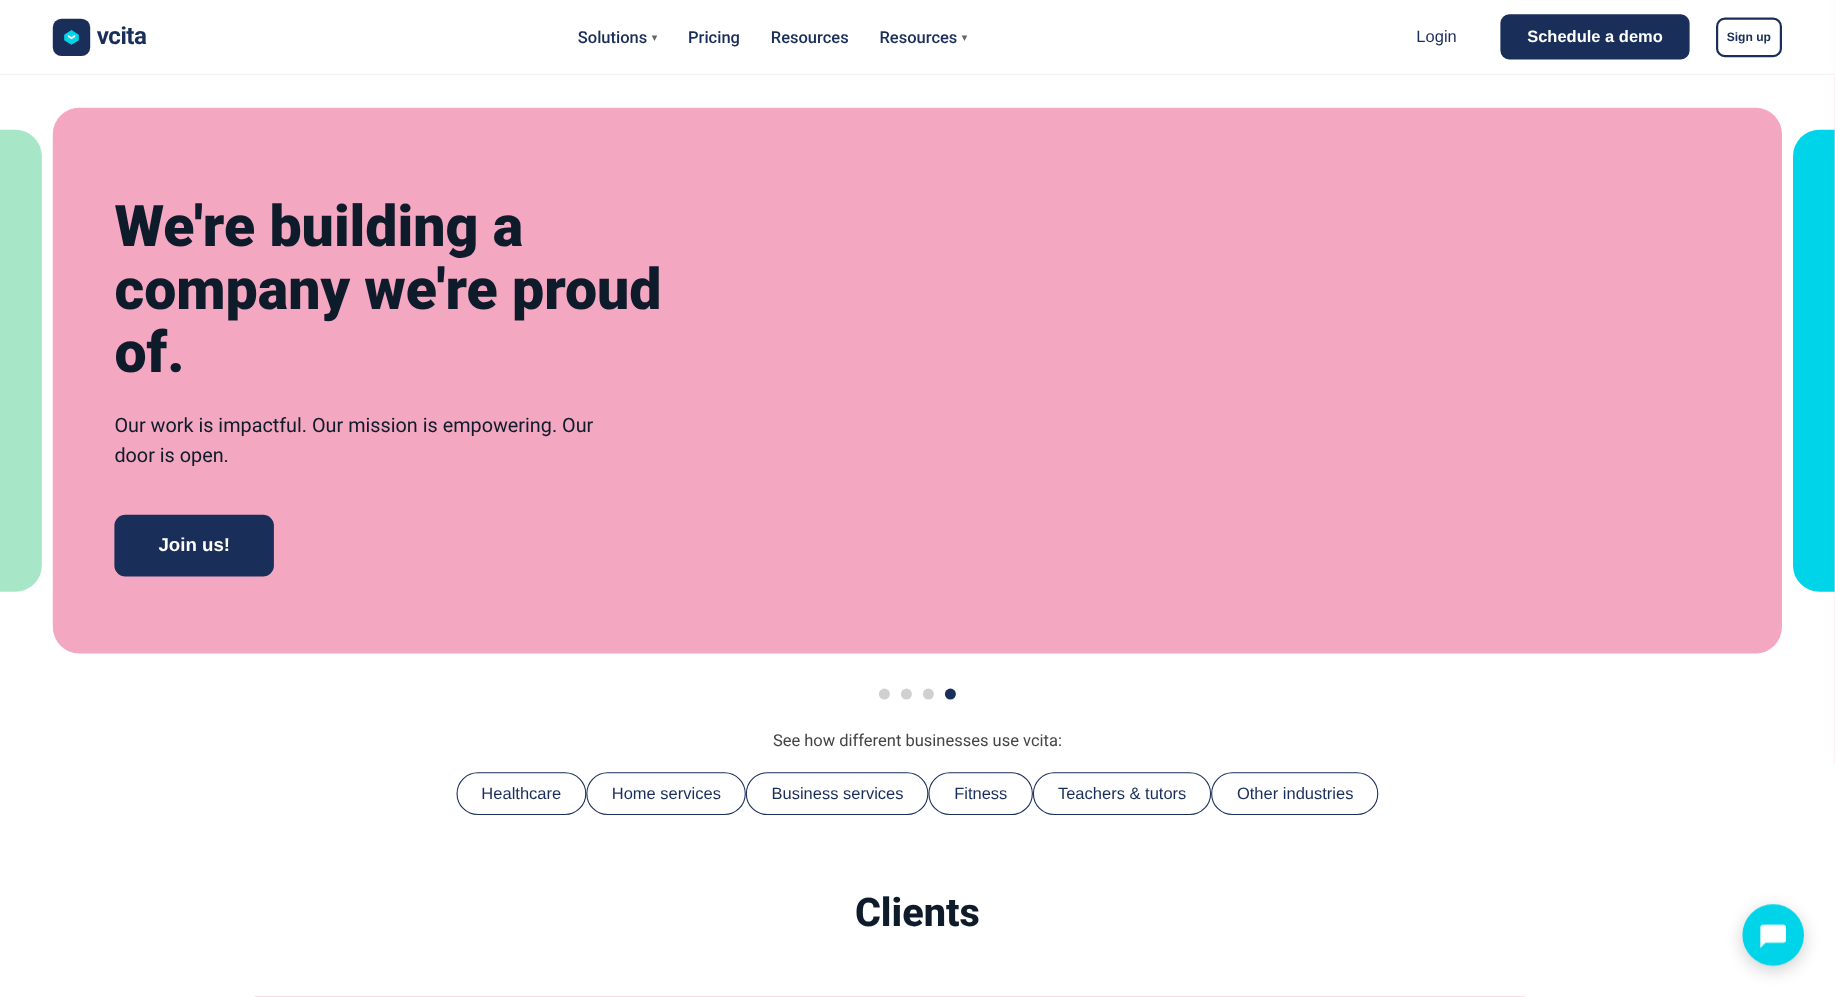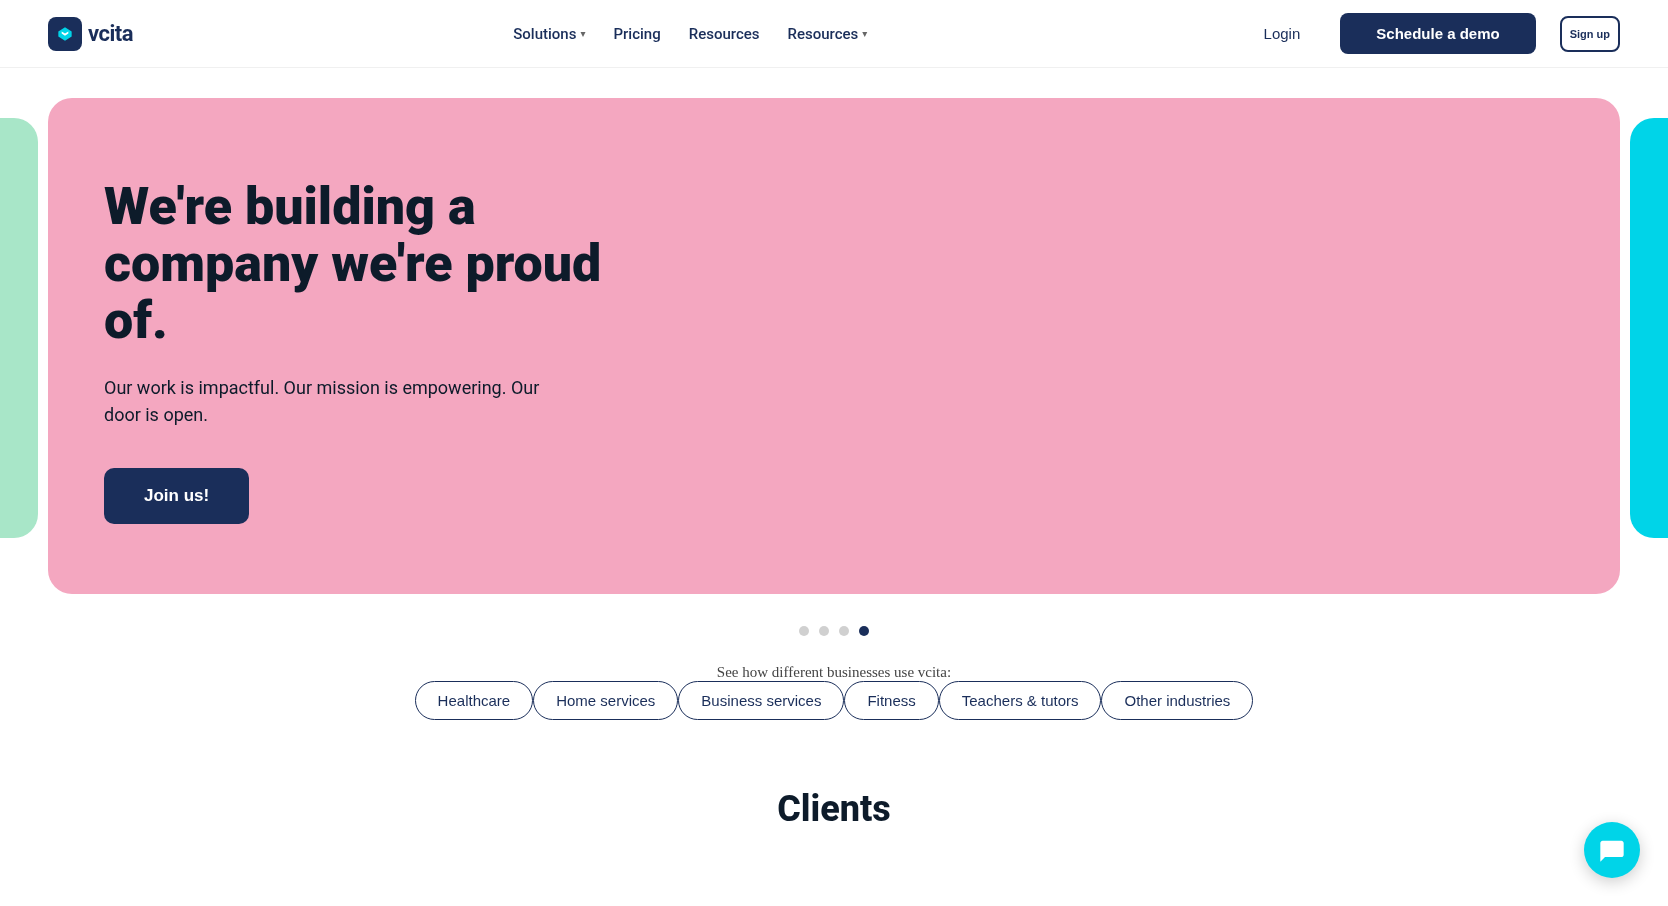--- a/index.html
+++ b/index.html
@@ -44,21 +44,21 @@
     }
     .nav-actions {
       display: flex; align-items: center; gap: 24px;
     }
     .btn-login {
       font-size: 15px; color: #1a2e5a; font-weight: 500; cursor: pointer;
       padding: 8px 16px; border-radius: 6px; border: none; background: transparent;
     }
     .btn-demo {
       background: #1a2e5a; color: #fff; border: none; border-radius: 8px;
-      padding: 12px 36px; font-size: 15px; font-weight: 600; cursor: pointer;
+      padding: 12px 24px; font-size: 15px; font-weight: 600; cursor: pointer;
     }
     .btn-signup {
       background: #fff; color: #1a2e5a; border: 2px solid #1a2e5a; border-radius: 8px;
       padding: 10px 8px; font-size: 11px; font-weight: 600; cursor: pointer;
     }
 
     
     .hero-wrapper {
       position: relative;
       padding: 30px 48px 0;
@@ -140,21 +140,21 @@
     
     .industry-section {
       display: flex;
       flex-direction: column;
       align-items: center;
       padding: 0 40px 20px;
     }
     .industry-label {
       font-size: 15px;
       color: #444;
-      font-family: Liberation Serif, serif;
+      margin-bottom: 20px;
     }
     .industry-pills {
       display: flex;
       flex-wrap: wrap;
       justify-content: flex-start;
     }
     .industry-pill {
       border: 1.5px solid #1a2e5a;
       border-radius: 50px;
       padding: 10px 22px;

